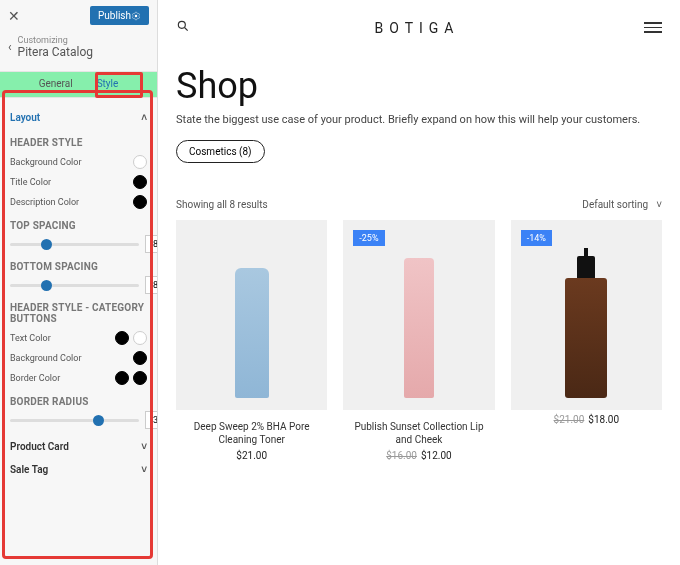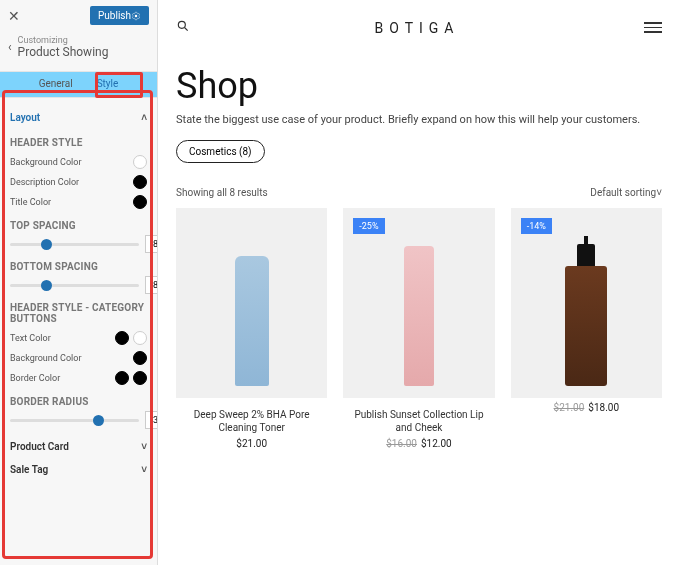--- a/index.html
+++ b/index.html
@@ -6,21 +6,21 @@
 body{width:680px;height:565px;display:flex;background:#fff;overflow:hidden}
 .sidebar{width:158px;background:#f7f7f7;border-right:1px solid #ddd;display:flex;flex-direction:column;position:relative}
 .sb-top{display:flex;align-items:center;justify-content:space-between;padding:6px 8px}
 .close-x{font-size:14px;cursor:pointer;color:#555}
 .publish{background:#2271b1;color:#fff;font-size:10px;padding:4px 8px;border-radius:2px;border:none;display:flex;align-items:center;cursor:pointer}
 .publish svg{width:10px;height:10px}
 .sb-header{display:flex;align-items:center;padding:4px 8px 12px;gap:6px}
 .back-ch{font-size:12px;color:#555;cursor:pointer}
 .sb-hd-txt .cust{font-size:9px;color:#888}
 .sb-hd-txt .ptitle{font-size:12px;color:#555}
-.tabs{display:flex;justify-content:center;gap:24px;padding:6px 0 8px;font-size:10px;position:relative;background:#7dd3fc;border-top:1px solid #e5e5e5;border-bottom:1px solid #e5e5e5}
+.tabs{display:flex;justify-content:center;gap:24px;padding:6px 0 8px;font-size:10px;position:relative;background:#86efac;border-top:1px solid #e5e5e5;border-bottom:1px solid #e5e5e5}
 .tab{color:#555;cursor:pointer}
 .tab.active{color:#2271b1}
 .tab-hl{position:absolute;border:3px solid #e53935;border-radius:2px;right:14px;top:0px;padding:3px 10px 6px;pointer-events:none}
 .panel-outline{position:absolute;left:2px;right:4px;top:90px;bottom:6px;border:3px solid #e53935;border-radius:4px;pointer-events:none}
 .panel{flex:1;overflow-y:auto;padding:8px 10px}
 .section-hd{display:flex;justify-content:space-between;align-items:center;font-size:10px;font-weight:600;color:#2271b1;padding:6px 0;cursor:pointer}
 .section-hd.collapsed{color:#333}
 .chev{font-size:10px;color:#555}
 .lbl{font-size:10px;font-weight:700;color:#777;letter-spacing:.2px;margin:8px 0 4px;text-transform:uppercase}
 .row{display:flex;justify-content:space-between;align-items:center;font-size:9px;color:#555;padding:3px 0}
@@ -33,23 +33,23 @@
 .slider::-webkit-slider-thumb{appearance:none;width:11px;height:11px;border-radius:50%;background:#2271b1;cursor:pointer}
 .num-box{width:26px;height:18px;font-size:9px;text-align:center;border:1px solid #ccc;background:#fff}
 .preview{flex:1;padding:18px 18px 0;overflow:hidden}
 .pv-top{display:flex;align-items:center;justify-content:space-between;margin-bottom:28px}
 .brand{font-size:14px;letter-spacing:6px;color:#222;text-align:center;flex:1}
 .ham{display:flex;flex-direction:column;gap:3px;cursor:pointer}
 .ham span{width:18px;height:1.5px;background:#333}
 .search-ic svg{width:14px;height:14px;stroke:#333;fill:none;stroke-width:2}
 .shop-title{font-size:36px;font-weight:400;color:#111;margin-bottom:6px}
 .shop-desc{font-size:11px;color:#444;margin-bottom:14px}
-.cat-pill{display:inline-block;border:1px solid #222;border-radius:20px;padding:5px 12px;font-size:10px;margin-bottom:24px}
+.cat-pill{display:inline-block;border:1px solid #222;border-radius:20px;padding:5px 12px;font-size:10px;margin-bottom:36px}
 .results-bar{display:flex;justify-content:space-between;font-size:10px;color:#555;margin-bottom:10px}
-.sort{display:flex;align-items:center;cursor:pointer}
+.sort{display:flex;align-items:center;gap:8px;cursor:pointer}
 .grid{display:flex;gap:16px}
 .card{flex:1;display:flex;flex-direction:column;align-items:center}
 .imgbox{width:100%;height:190px;background:#f0f0f0;position:relative;display:flex;align-items:flex-end;justify-content:center;overflow:hidden}
 .badge{position:absolute;top:10px;left:10px;background:#3b82f6;color:#fff;font-size:9px;padding:3px 6px}
 .ptitle2{font-size:10px;color:#333;text-align:center;margin-top:10px;padding:0 4px;line-height:1.3}
 .price{font-size:10px;color:#222;margin-top:4px;text-align:right}
 .price .old{text-decoration:line-through;color:#999;margin-right:4px}
 .bottle{width:34px;border-radius:6px 6px 2px 2px;margin-bottom:12px}
 .bottle.blue{height:130px;background:linear-gradient(#a9c8e0,#8fb6d6)}
 .bottle.pink{height:140px;width:30px;background:linear-gradient(#f0c4c6,#e5a9ab);border-radius:4px 4px 2px 2px}
@@ -68,46 +68,46 @@
       <svg viewBox="0 0 24 24" fill="#fff">
           <circle cx="12" cy="12" r="3"></circle>
           <path d="M19 12a7 7 0 0 0-.1-1.2l2-1.6-2-3.4-2.4 1a7 7 0 0 0-2-1.2L14 3h-4l-.5 2.6a7 7 0 0 0-2 1.2l-2.4-1-2 3.4 2 1.6A7 7 0 0 0 5 12a7 7 0 0 0 .1 1.2l-2 1.6 2 3.4 2.4-1a7 7 0 0 0 2 1.2L10 21h4l.5-2.6a7 7 0 0 0 2-1.2l2.4 1 2-3.4-2-1.6A7 7 0 0 0 19 12z" fill="none" stroke="#fff" stroke-width="1"></path>
         </svg>
     </button>
   </div>
   <div class="sb-header">
     <span class="back-ch">‹</span>
     <div class="sb-hd-txt">
       <div class="cust">Customizing</div>
-      <div class="ptitle">Product Showing</div>
+      <div class="ptitle">Pitera Catalog</div>
     </div>
   </div>
   <div class="tabs">
     <span class="tab">General</span>
     <span class="tab active">Style</span>
     <div class="tab-hl"><span style="visibility:hidden">Style</span></div>
   </div>
 
   <div class="panel">
     <div class="section-hd">
       <span>Layout</span>
         <span class="chev">˄</span>
     </div>
 
     <div class="lbl">HEADER STYLE</div>
     <div class="row">
         <span>Background Color</span>
         <span class="swatch white"></span>
       </div>
     <div class="row">
+        <span>Title Color</span>
+        <span class="swatch black"></span>
+      </div>
+    <div class="row">
         <span>Description Color</span>
-        <span class="swatch black"></span>
-      </div>
-    <div class="row">
-        <span>Title Color</span>
         <span class="swatch black"></span>
       </div>
 
     <div class="lbl">TOP SPACING</div>
     <div class="slider-wrap">
       <input type="range" class="slider" min="0" max="300" value="80" style="">
       <input class="num-box" value="80" style="">
 
     </div>
 

